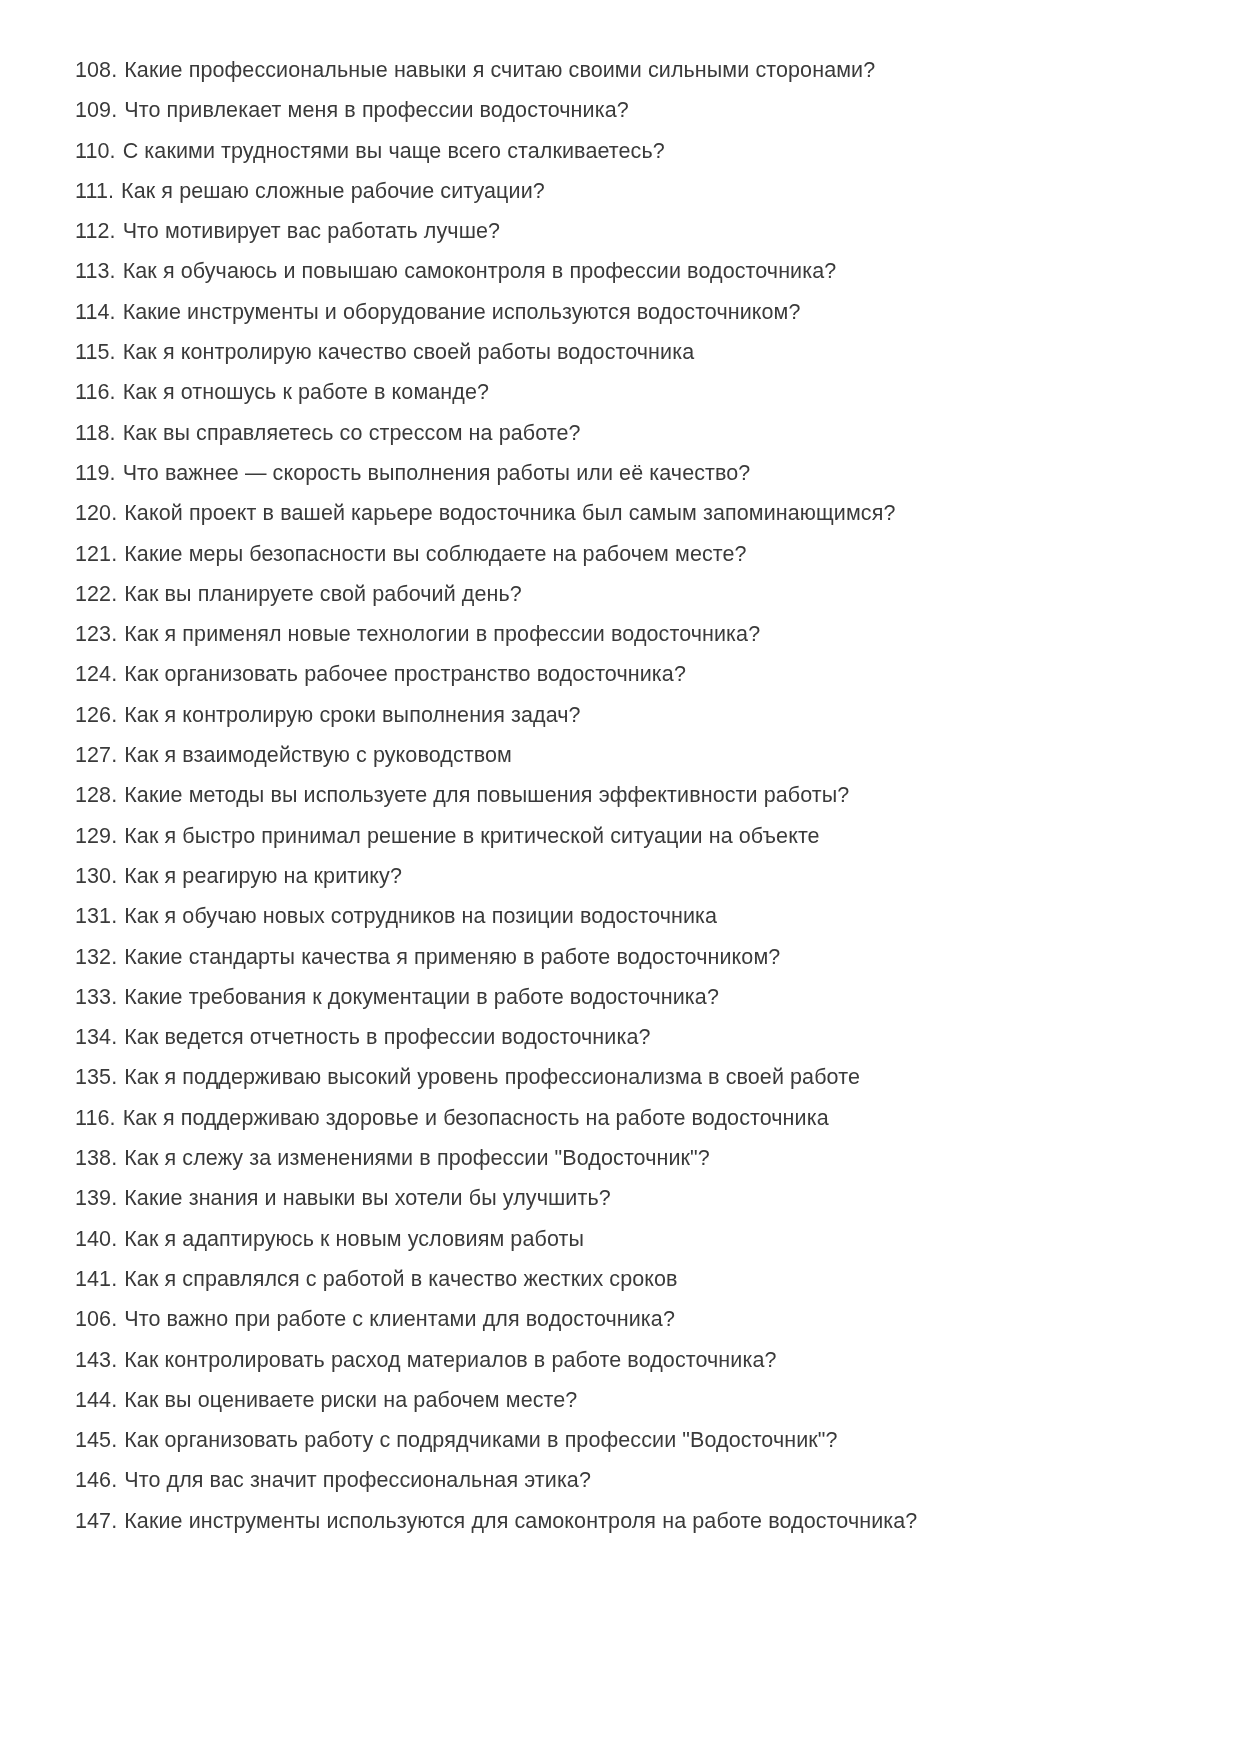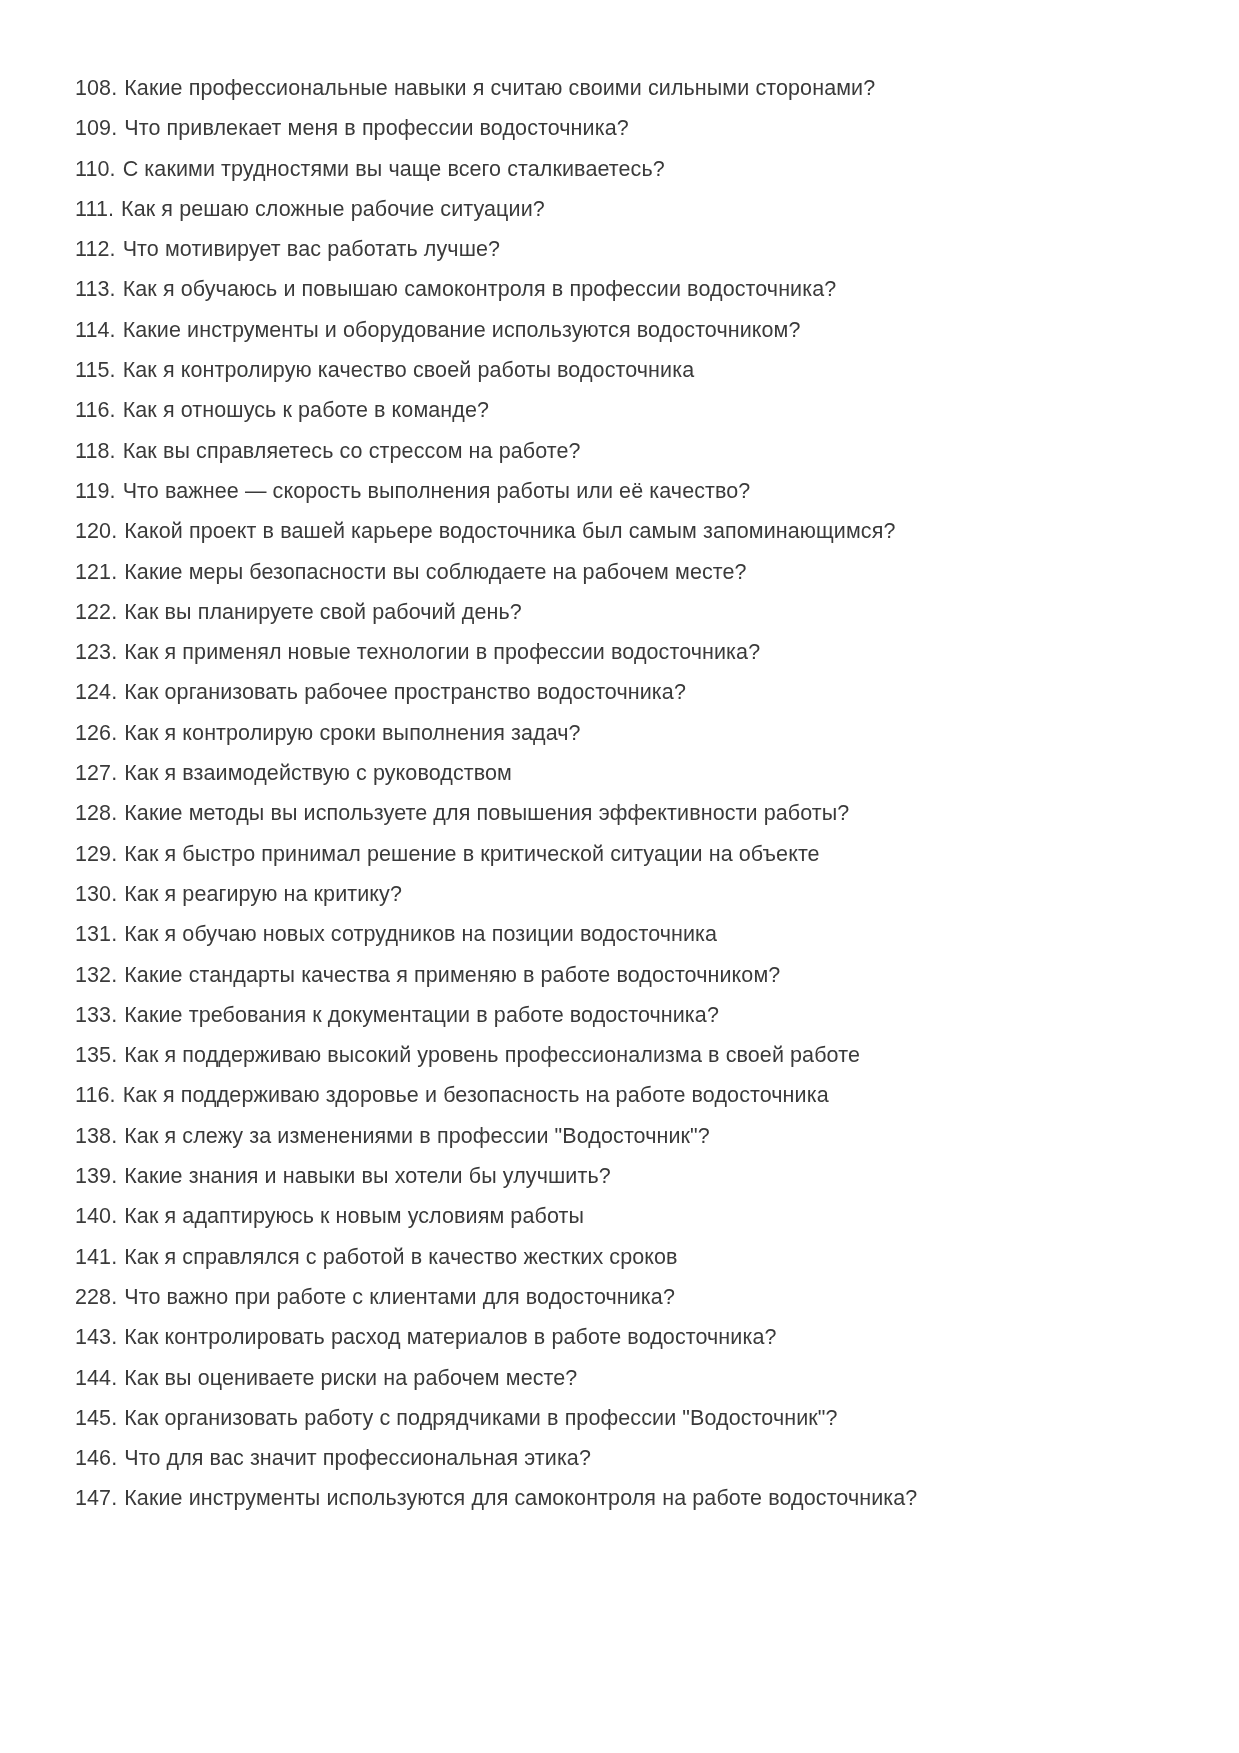--- a/index.html
+++ b/index.html
@@ -10,21 +10,21 @@
   body {
     width: 1239px;
     height: 1753px;
     overflow: hidden;
     font-family: "Liberation Sans", "DejaVu Sans", sans-serif;
   }
   .page {
     box-sizing: border-box;
     width: 1239px;
     height: 1450px;
-    padding: 68px 60px 0 75px;
+    padding: 50px 60px 0 75px;
     background: #ffffff;
   }
   ol.question-list {
     list-style: none;
     margin: 0;
     padding: 0;
   }
   ol.question-list li {
     font-size: 21.5px;
     line-height: 40.3px;
@@ -59,26 +59,27 @@
       <li><span class="num">123.</span><span class="txt">Как я применял новые технологии в профессии водосточника?</span></li>
       <li><span class="num">124.</span><span class="txt">Как организовать рабочее пространство водосточника?</span></li>
       <li><span class="num">126.</span><span class="txt">Как я контролирую сроки выполнения задач?</span></li>
       <li><span class="num">127.</span><span class="txt">Как я взаимодействую с руководством</span></li>
       <li><span class="num">128.</span><span class="txt">Какие методы вы используете для повышения эффективности работы?</span></li>
       <li><span class="num">129.</span><span class="txt">Как я быстро принимал решение в критической ситуации на объекте</span></li>
       <li><span class="num">130.</span><span class="txt">Как я реагирую на критику?</span></li>
       <li><span class="num">131.</span><span class="txt">Как я обучаю новых сотрудников на позиции водосточника</span></li>
       <li><span class="num">132.</span><span class="txt">Какие стандарты качества я применяю в работе водосточником?</span></li>
       <li><span class="num">133.</span><span class="txt">Какие требования к документации в работе водосточника?</span></li>
+      <li><span class="num">134.</span><span class="txt">Как ведется отчетность в профессии водосточника?</span></li>
       <li><span class="num">135.</span><span class="txt">Как я поддерживаю высокий уровень профессионализма в своей работе</span></li>
       <li><span class="num">116.</span><span class="txt">Как я поддерживаю здоровье и безопасность на работе водосточника</span></li>
       <li><span class="num">138.</span><span class="txt">Как я слежу за изменениями в профессии "Водосточник"?</span></li>
       <li><span class="num">139.</span><span class="txt">Какие знания и навыки вы хотели бы улучшить?</span></li>
       <li><span class="num">140.</span><span class="txt">Как я адаптируюсь к новым условиям работы</span></li>
       <li><span class="num">141.</span><span class="txt">Как я справлялся с работой в качество жестких сроков</span></li>
-      <li><span class="num">228.</span><span class="txt">Что важно при работе с клиентами для водосточника?</span></li>
+      <li><span class="num">106.</span><span class="txt">Что важно при работе с клиентами для водосточника?</span></li>
       <li><span class="num">143.</span><span class="txt">Как контролировать расход материалов в работе водосточника?</span></li>
       <li><span class="num">144.</span><span class="txt">Как вы оцениваете риски на рабочем месте?</span></li>
       <li><span class="num">145.</span><span class="txt">Как организовать работу с подрядчиками в профессии "Водосточник"?</span></li>
       <li><span class="num">146.</span><span class="txt">Что для вас значит профессиональная этика?</span></li>
       <li><span class="num">147.</span><span class="txt">Какие инструменты используются для самоконтроля на работе водосточника?</span></li>
     </ol>
 </main>
 
 </body></html>

